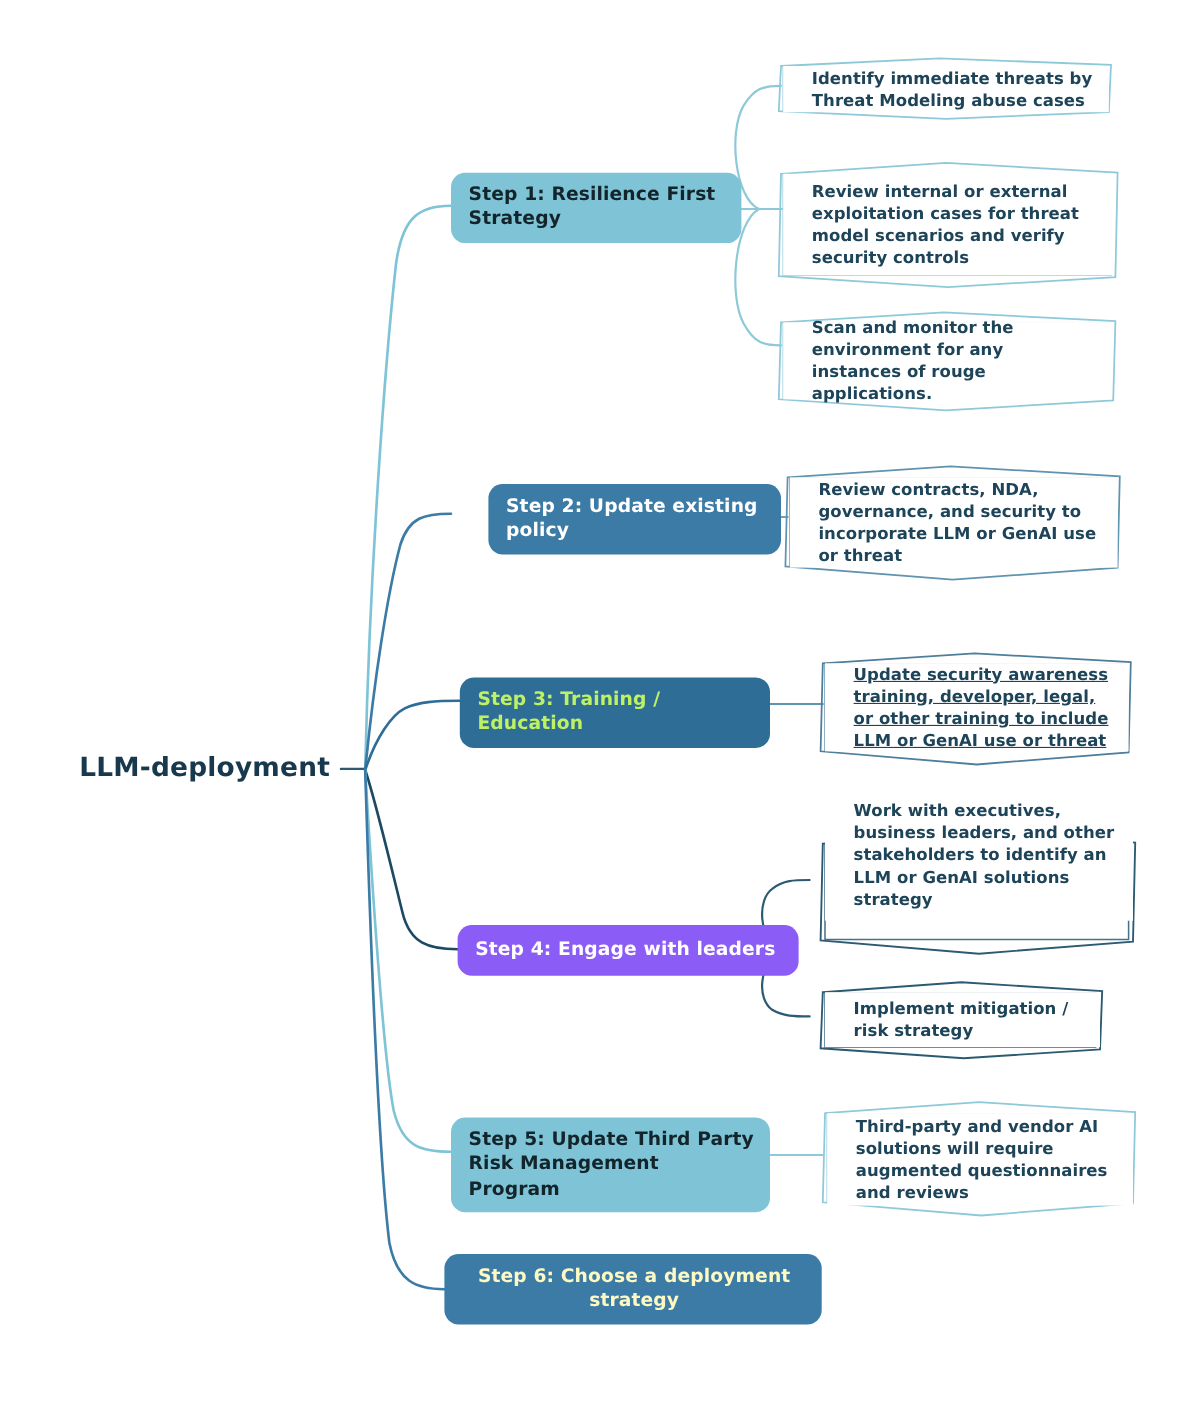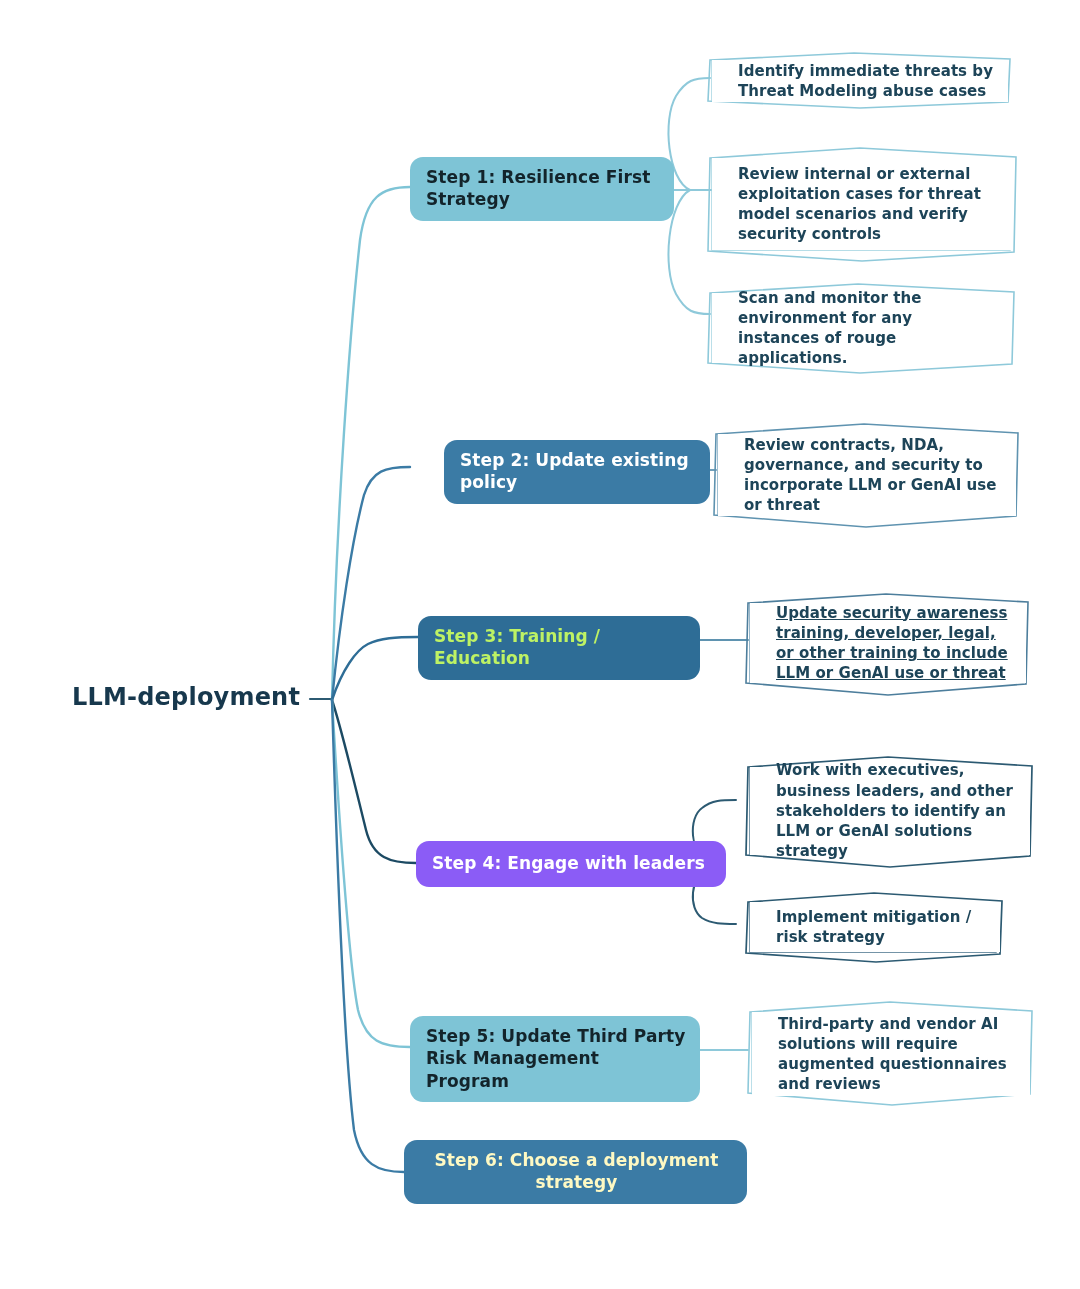--- a/index.html
+++ b/index.html
@@ -193,21 +193,21 @@
   </div>
 
   <div class="leaf" style="left:718px; top:434px; width:298px; height:82px;">
     <span class="leaf-inner">Review contracts, NDA, governance, and security to incorporate LLM or GenAI use or threat</span>
   </div>
 
   <div class="leaf" style="left:750px; top:603px; width:276px; height:80px;text-decoration:underline;">
     <span class="leaf-inner">Update security awareness training, developer, legal, or other training to include LLM or GenAI use or threat</span>
   </div>
 
-  <div class="leaf" style="left:750px; top:767px; width:280px; height:88px;">
+  <div class="leaf" style="left:750px; top:749px; width:280px; height:88px;align-items:flex-end;">
     <span class="leaf-inner">Work with executives, business leaders, and other stakeholders to identify an LLM or GenAI solutions strategy</span>
   </div>
 
   <div class="leaf" style="left:752px; top:1012px; width:278px; height:84px;">
     <span class="leaf-inner">Third-party and vendor AI solutions will require augmented questionnaires and reviews</span>
   </div>
 
   <div class="leaf" style="left:750px; top:902px; width:250px; height:50px;">
     <span class="leaf-inner">Implement mitigation / risk strategy</span>
   </div>

